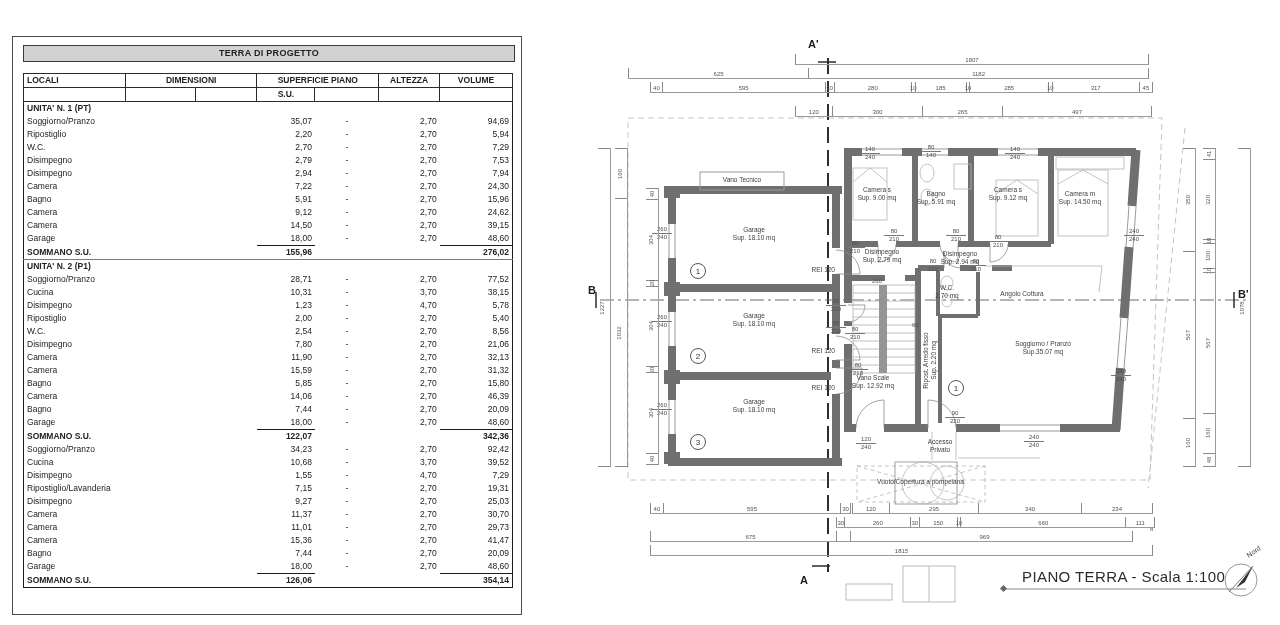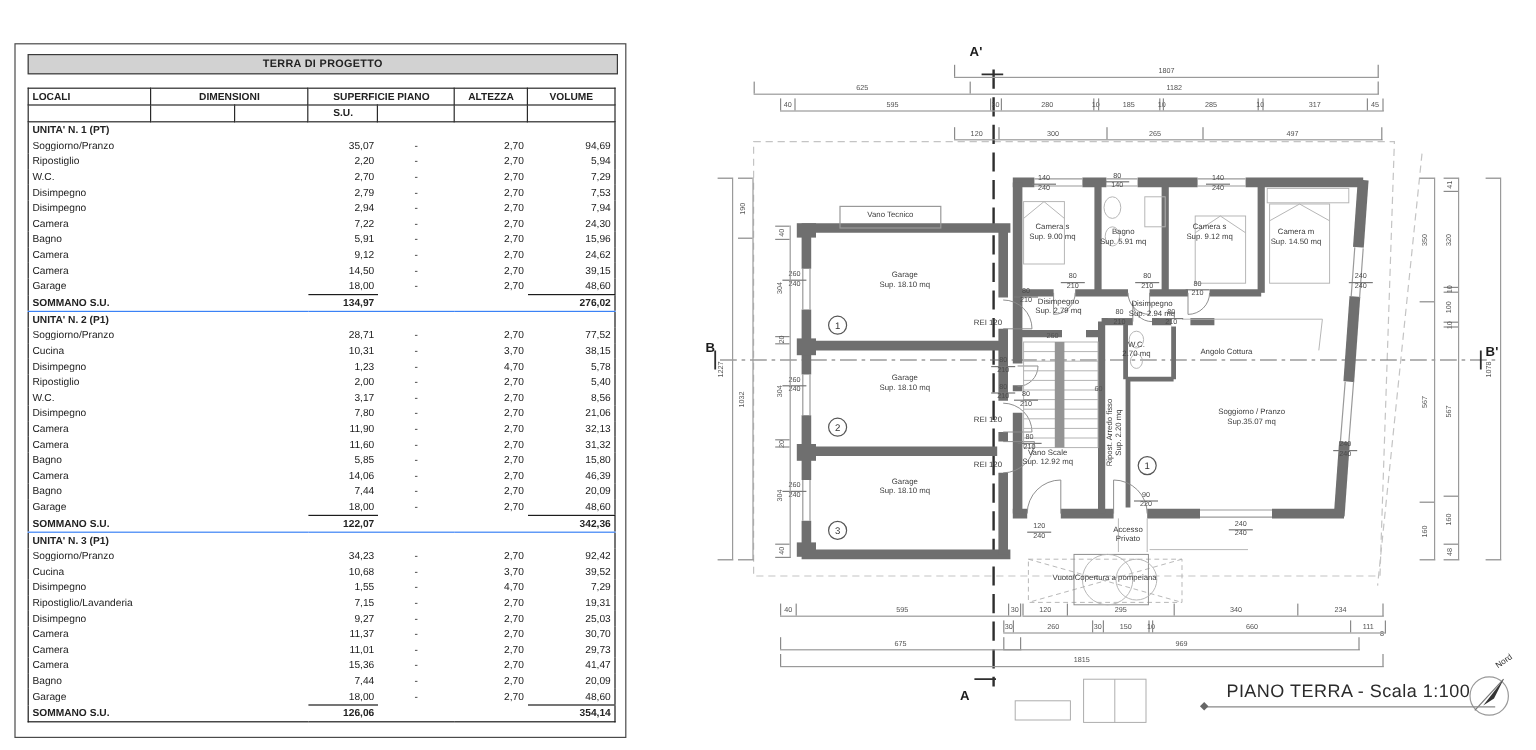--- a/index.html
+++ b/index.html
@@ -169,21 +169,21 @@
           <td></td>
           <td class="num">18,00</td>
           <td class="ctr">-</td>
           <td class="num">2,70</td>
           <td class="num">48,60</td>
         </tr>
         <tr class="tot">
           <td>SOMMANO S.U.</td>
           <td></td>
           <td></td>
-          <td class="num ov">134,97</td>
+          <td class="num ov">155,96</td>
           <td></td>
           <td></td>
           <td class="num ov">276,02</td>
         </tr>
         <tr class="ghead">
           <td colspan="7">UNITA' N. 2 (P1)</td>
         </tr>
         <tr>
           <td>Soggiorno/Pranzo</td>
           <td></td>
@@ -217,21 +217,21 @@
           <td></td>
           <td class="num">2,00</td>
           <td class="ctr">-</td>
           <td class="num">2,70</td>
           <td class="num">5,40</td>
         </tr>
         <tr>
           <td>W.C.</td>
           <td></td>
           <td></td>
-          <td class="num">3,17</td>
+          <td class="num">2,54</td>
           <td class="ctr">-</td>
           <td class="num">2,70</td>
           <td class="num">8,56</td>
         </tr>
         <tr>
           <td>Disimpegno</td>
           <td></td>
           <td></td>
           <td class="num">7,80</td>
           <td class="ctr">-</td>
@@ -244,21 +244,21 @@
           <td></td>
           <td class="num">11,90</td>
           <td class="ctr">-</td>
           <td class="num">2,70</td>
           <td class="num">32,13</td>
         </tr>
         <tr>
           <td>Camera</td>
           <td></td>
           <td></td>
-          <td class="num">11,60</td>
+          <td class="num">15,59</td>
           <td class="ctr">-</td>
           <td class="num">2,70</td>
           <td class="num">31,32</td>
         </tr>
         <tr>
           <td>Bagno</td>
           <td></td>
           <td></td>
           <td class="num">5,85</td>
           <td class="ctr">-</td>
@@ -293,23 +293,20 @@
           <td class="num">48,60</td>
         </tr>
         <tr class="tot">
           <td>SOMMANO S.U.</td>
           <td></td>
           <td></td>
           <td class="num ov">122,07</td>
           <td></td>
           <td></td>
           <td class="num ov">342,36</td>
-        </tr>
-        <tr class="ghead">
-          <td colspan="7">UNITA' N. 3 (P1)</td>
         </tr>
         <tr>
           <td>Soggiorno/Pranzo</td>
           <td></td>
           <td></td>
           <td class="num">34,23</td>
           <td class="ctr">-</td>
           <td class="num">2,70</td>
           <td class="num">92,42</td>
         </tr>

